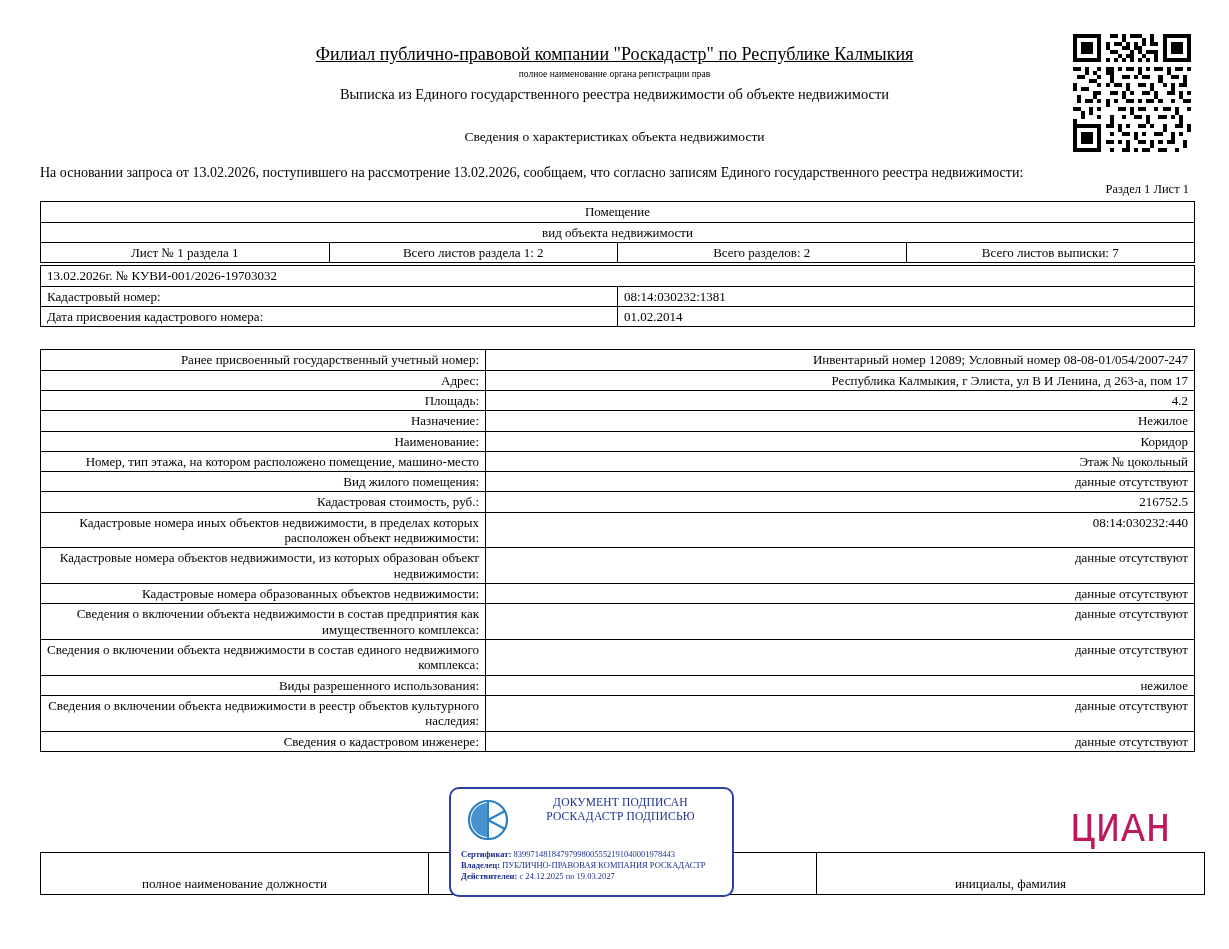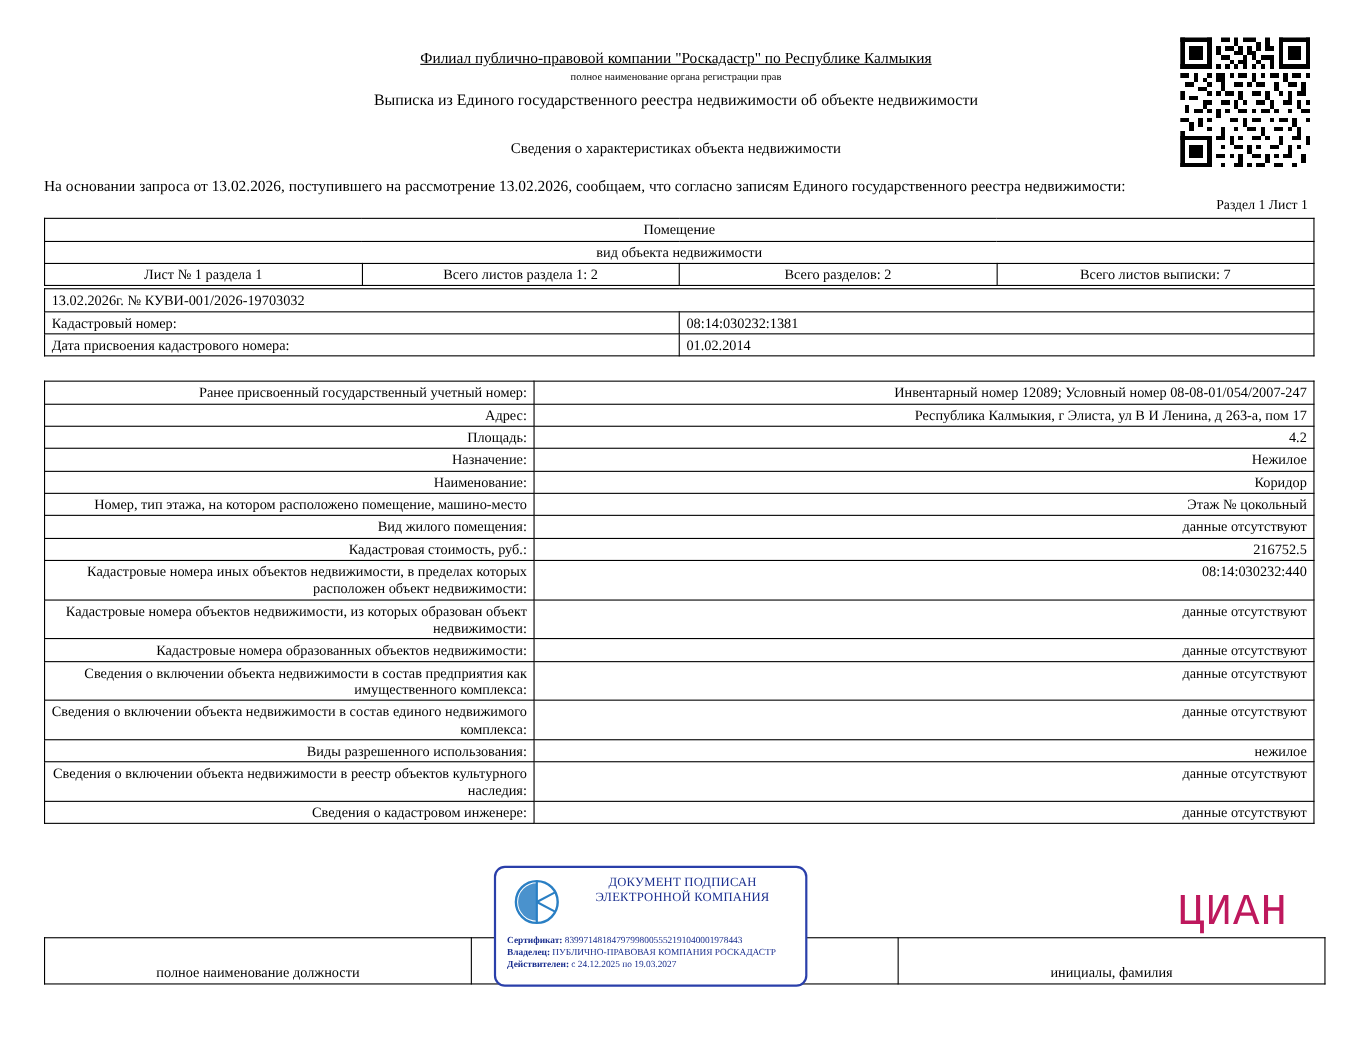--- a/index.html
+++ b/index.html
@@ -22,21 +22,21 @@
     box-sizing: border-box;
     padding: 0;
   }
 
   
   .header-block {
     padding-top: 44px;
     text-align: center;
   }
   .org-title {
-    font-size: 14px;
+    font-size: 18px;
     text-decoration: underline;
     display: inline-block;
     line-height: 1.2;
   }
   .org-subtitle {
     font-size: 9.5px;
     margin-top: 3px;
     line-height: 1.1;
   }
   .doc-title {
@@ -481,21 +481,21 @@
         <svg width="46" height="46" viewBox="0 0 46 46">
           <circle cx="23" cy="23" r="19" fill="none" stroke="#2a7fc4" stroke-width="2.2"></circle>
           <path d="M23 4 L23 42" stroke="#2a7fc4" stroke-width="2"></path>
           <path d="M23 23 L40 14" stroke="#2a7fc4" stroke-width="2"></path>
           <path d="M23 23 L40 32" stroke="#2a7fc4" stroke-width="2"></path>
           <path d="M23 6 A17 17 0 0 0 23 40 Z" fill="#2a7fc4" opacity="0.85"></path>
         </svg>
       </div>
       <div class="sig-right">
         <div class="sig-line1">ДОКУМЕНТ ПОДПИСАН</div>
-        <div class="sig-line2">ЭЛЕКТРОННОЙ КОМПАНИЯ</div>
+        <div class="sig-line2">РОСКАДАСТР ПОДПИСЬЮ</div>
       </div>
     </div>
     <div class="sig-details">
       <div>
         <b>Сертификат:</b>
         <span>83997148184797998005552191040001978443</span>
       </div>
       <div>
         <b>Владелец:</b>
         <span>ПУБЛИЧНО-ПРАВОВАЯ КОМПАНИЯ РОСКАДАСТР</span>

